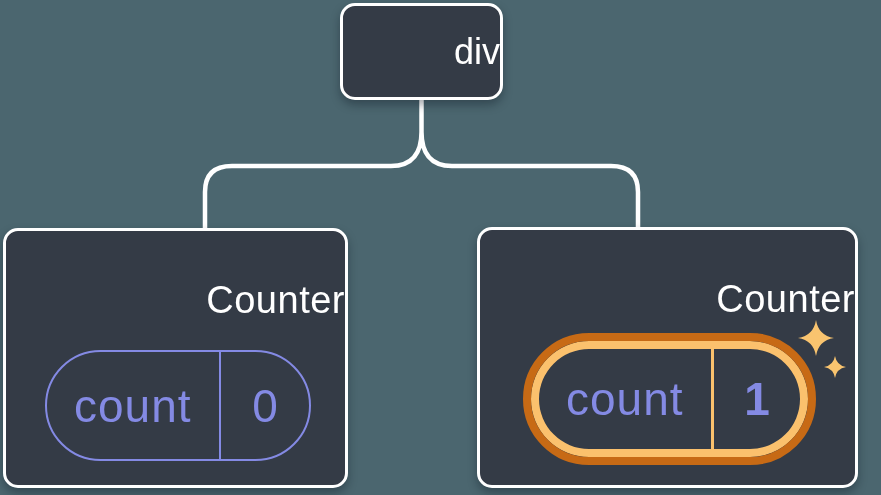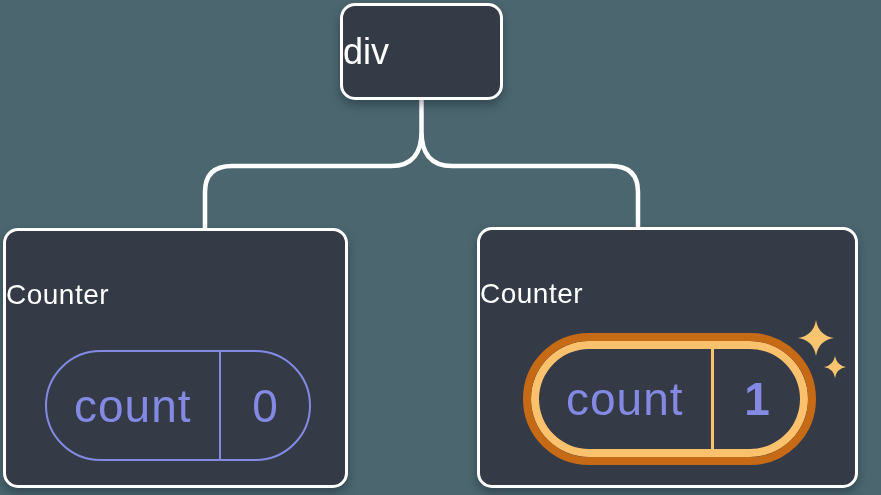--- a/index.html
+++ b/index.html
@@ -17,30 +17,30 @@
   .node{
     position:absolute;
     background:#343b46;
     border:3.5px solid #ffffff;
     border-radius:15px;
     box-sizing:border-box;
     box-shadow:0 5px 10px rgba(10,16,28,0.35);
   }
   .node-root{
     left:340px;top:3px;width:163px;height:97px;
-    display:flex;align-items:center;justify-content:flex-start;
+    display:flex;align-items:center;justify-content:flex-end;
     color:#ffffff;font-size:36px;font-weight:500;
     z-index:2;
   }
   .node-counter-left{ left:3px;  top:228px;width:345px;height:260px; z-index:2;}
   .node-counter-right{left:477px;top:227px;width:381px;height:261px; z-index:2;}
   .node-title{
     position:absolute;left:0;right:0;top:50px;
-    text-align:left;color:#ffffff;
-    font-size:28px;font-weight:500;letter-spacing:0.5px;
+    text-align:right;color:#ffffff;
+    font-size:38px;font-weight:500;letter-spacing:0.5px;
     line-height:1;
   }
   
   .pill{
     position:absolute;left:39px;top:119px;
     width:266px;height:111px;
     border:2.5px solid #848ae4;
     border-radius:56px;
     box-sizing:border-box;
     display:flex;align-items:stretch;

